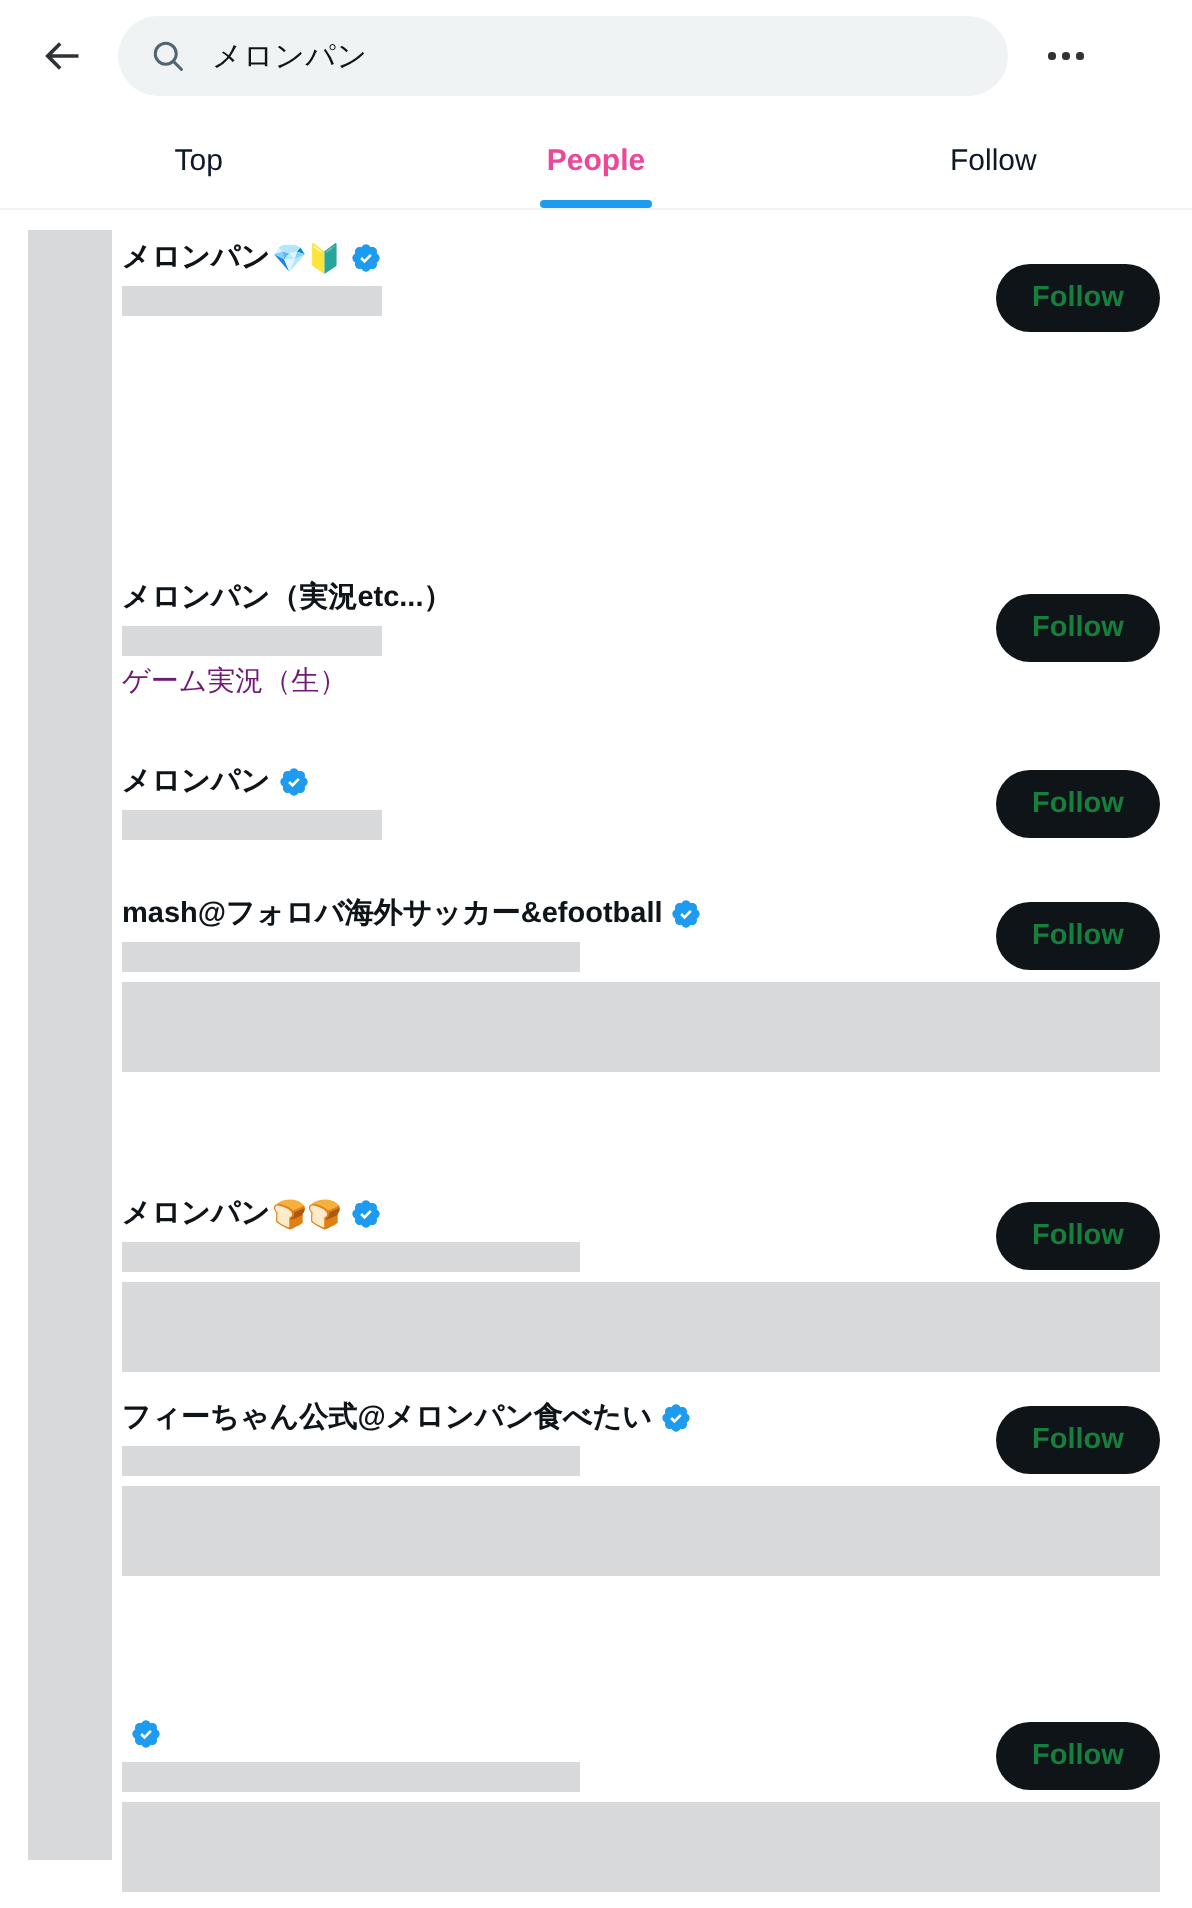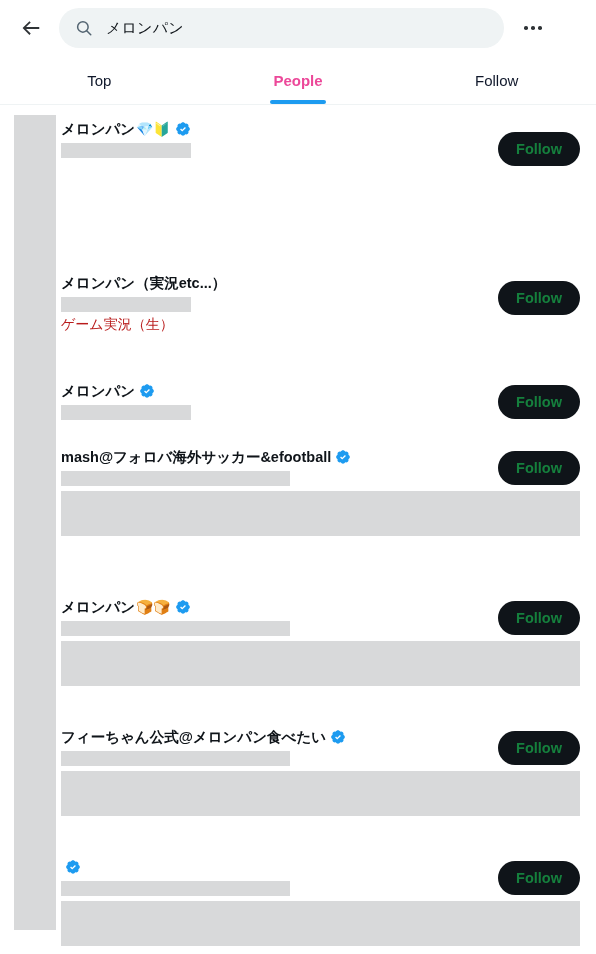--- a/index.html
+++ b/index.html
@@ -173,21 +173,21 @@
 
   .skeleton {
     background: #d8d9da;
     display: block;
   }
   .sk-handle { height: 15px; margin-top: 4px; }
   .sk-bio    { height: 45px; margin-top: 5px; }
 
   .bio-text {
     font-size: 14px;
-    color: #b91c1c;
+    color: #701a75;
     line-height: 19px;
     margin-top: 3px;
     white-space: nowrap;
   }
 
   .follow-btn {
     position: absolute;
     right: 16px;
     top: 0;
     background: #0f1419;
@@ -257,21 +257,21 @@
             <span class="emoji">💎🔰</span>
             <svg class="verified" viewBox="0 0 24 24">
               <path fill="#1d9bf0" d="M22.25 12c0-1.43-.88-2.67-2.19-3.34.46-1.39.2-2.9-.81-3.91s-2.52-1.27-3.91-.81C14.67 2.63 13.43 1.75 12 1.75s-2.67.88-3.34 2.19c-1.39-.46-2.9-.2-3.91.81s-1.27 2.52-.81 3.91C2.63 9.33 1.75 10.57 1.75 12s.88 2.67 2.19 3.34c-.46 1.39-.2 2.9.81 3.91s2.52 1.27 3.91.81c.67 1.31 1.91 2.19 3.34 2.19s2.67-.88 3.34-2.19c1.39.46 2.9.2 3.91-.81s1.27-2.52.81-3.91c1.31-.67 2.19-1.91 2.19-3.34z"></path>
               <path fill="#fff" d="M10.84 15.92l-3.2-3.2 1.42-1.42 1.78 1.79 4.1-4.1 1.42 1.41-5.52 5.52z"></path>
             </svg>
           </div>
           <span class="skeleton sk-handle" style="width: 130px;"></span>
           <button class="follow-btn" style="top: 13px;">Follow</button>
         </div>
       </div>
-      <div class="row" style="top: 168px;">
+      <div class="row" style="top: 184px;">
         <div class="row-inner">
           <div class="name-line">
             <span class="display-name">メロンパン（実況etc...）</span>
           </div>
           <span class="skeleton sk-handle" style="width: 130px;"></span>
           <div class="bio-text">ゲーム実況（生）</div>
           <button class="follow-btn" style="top: 8px;">Follow</button>
         </div>
       </div>
       <div class="row" style="top: 276px;">
@@ -309,21 +309,21 @@
             <svg class="verified" viewBox="0 0 24 24">
               <path fill="#1d9bf0" d="M22.25 12c0-1.43-.88-2.67-2.19-3.34.46-1.39.2-2.9-.81-3.91s-2.52-1.27-3.91-.81C14.67 2.63 13.43 1.75 12 1.75s-2.67.88-3.34 2.19c-1.39-.46-2.9-.2-3.91.81s-1.27 2.52-.81 3.91C2.63 9.33 1.75 10.57 1.75 12s.88 2.67 2.19 3.34c-.46 1.39-.2 2.9.81 3.91s2.52 1.27 3.91.81c.67 1.31 1.91 2.19 3.34 2.19s2.67-.88 3.34-2.19c1.39.46 2.9.2 3.91-.81s1.27-2.52.81-3.91c1.31-.67 2.19-1.91 2.19-3.34z"></path>
               <path fill="#fff" d="M10.84 15.92l-3.2-3.2 1.42-1.42 1.78 1.79 4.1-4.1 1.42 1.41-5.52 5.52z"></path>
             </svg>
           </div>
           <span class="skeleton sk-handle" style="width: 229px;"></span>
           <span class="skeleton sk-bio" style="width: 519px;"></span>
           <button class="follow-btn" style="top: 4px;">Follow</button>
         </div>
       </div>
-      <div class="row" style="top: 622px;">
+      <div class="row" style="top: 594px;">
         <div class="row-inner">
           <div class="name-line">
             <span class="display-name">フィーちゃん公式@メロンパン食べたい</span>
             <svg class="verified" viewBox="0 0 24 24">
               <path fill="#1d9bf0" d="M22.25 12c0-1.43-.88-2.67-2.19-3.34.46-1.39.2-2.9-.81-3.91s-2.52-1.27-3.91-.81C14.67 2.63 13.43 1.75 12 1.75s-2.67.88-3.34 2.19c-1.39-.46-2.9-.2-3.91.81s-1.27 2.52-.81 3.91C2.63 9.33 1.75 10.57 1.75 12s.88 2.67 2.19 3.34c-.46 1.39-.2 2.9.81 3.91s2.52 1.27 3.91.81c.67 1.31 1.91 2.19 3.34 2.19s2.67-.88 3.34-2.19c1.39.46 2.9.2 3.91-.81s1.27-2.52.81-3.91c1.31-.67 2.19-1.91 2.19-3.34z"></path>
               <path fill="#fff" d="M10.84 15.92l-3.2-3.2 1.42-1.42 1.78 1.79 4.1-4.1 1.42 1.41-5.52 5.52z"></path>
             </svg>
           </div>
           <span class="skeleton sk-handle" style="width: 229px;"></span>
           <span class="skeleton sk-bio" style="width: 519px;"></span>

